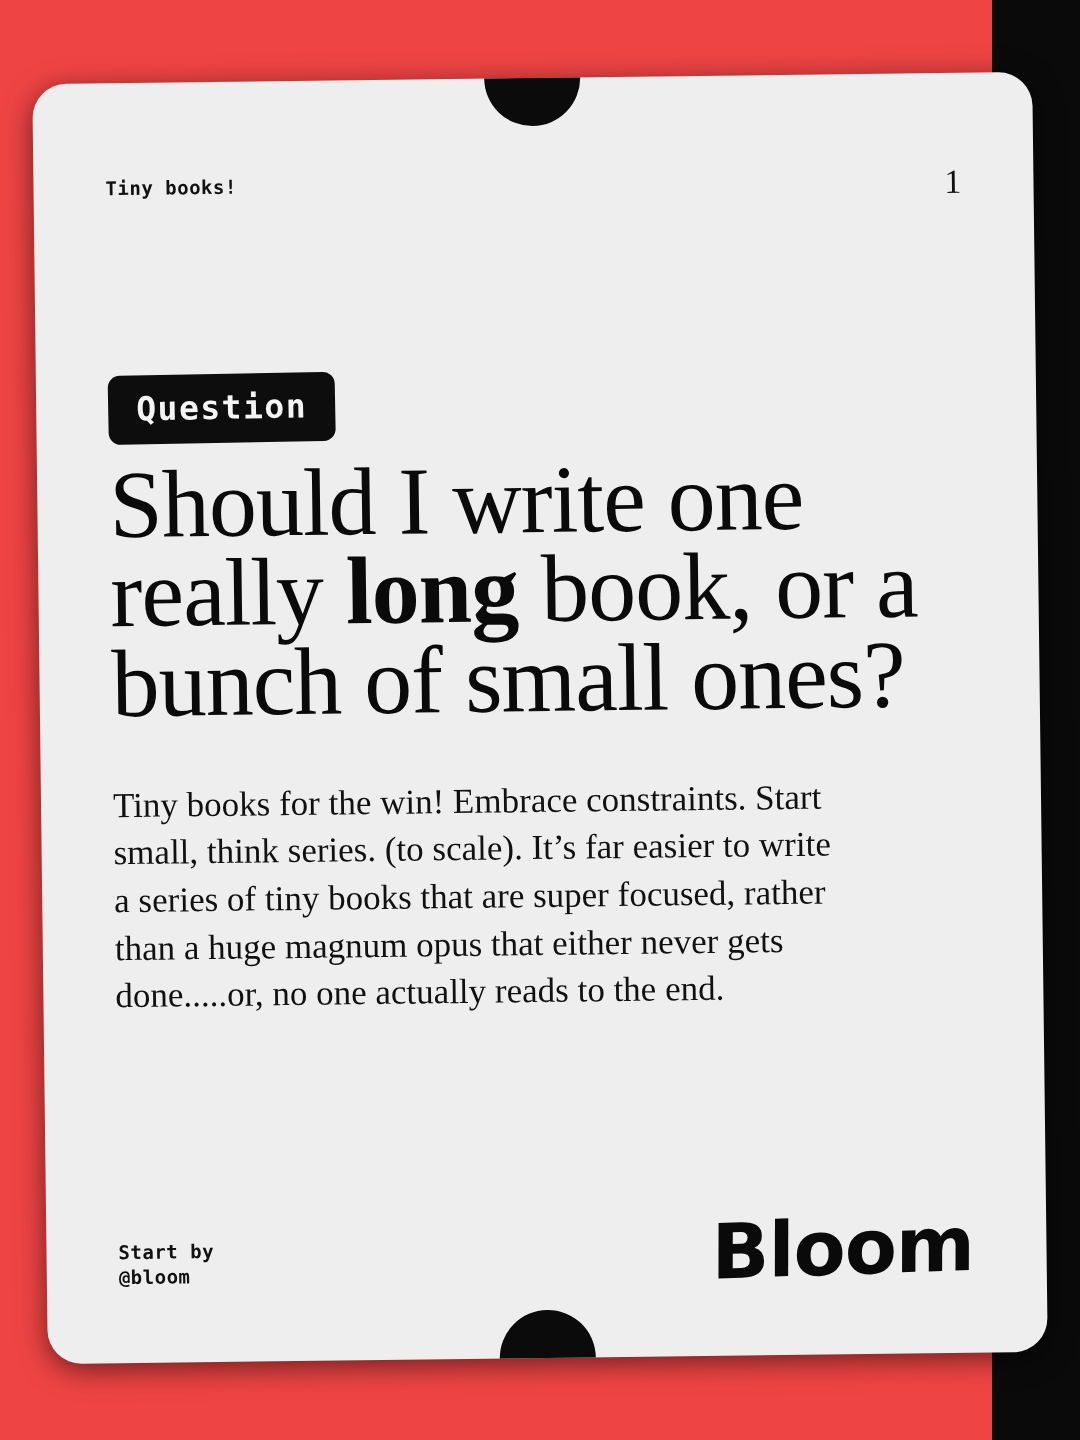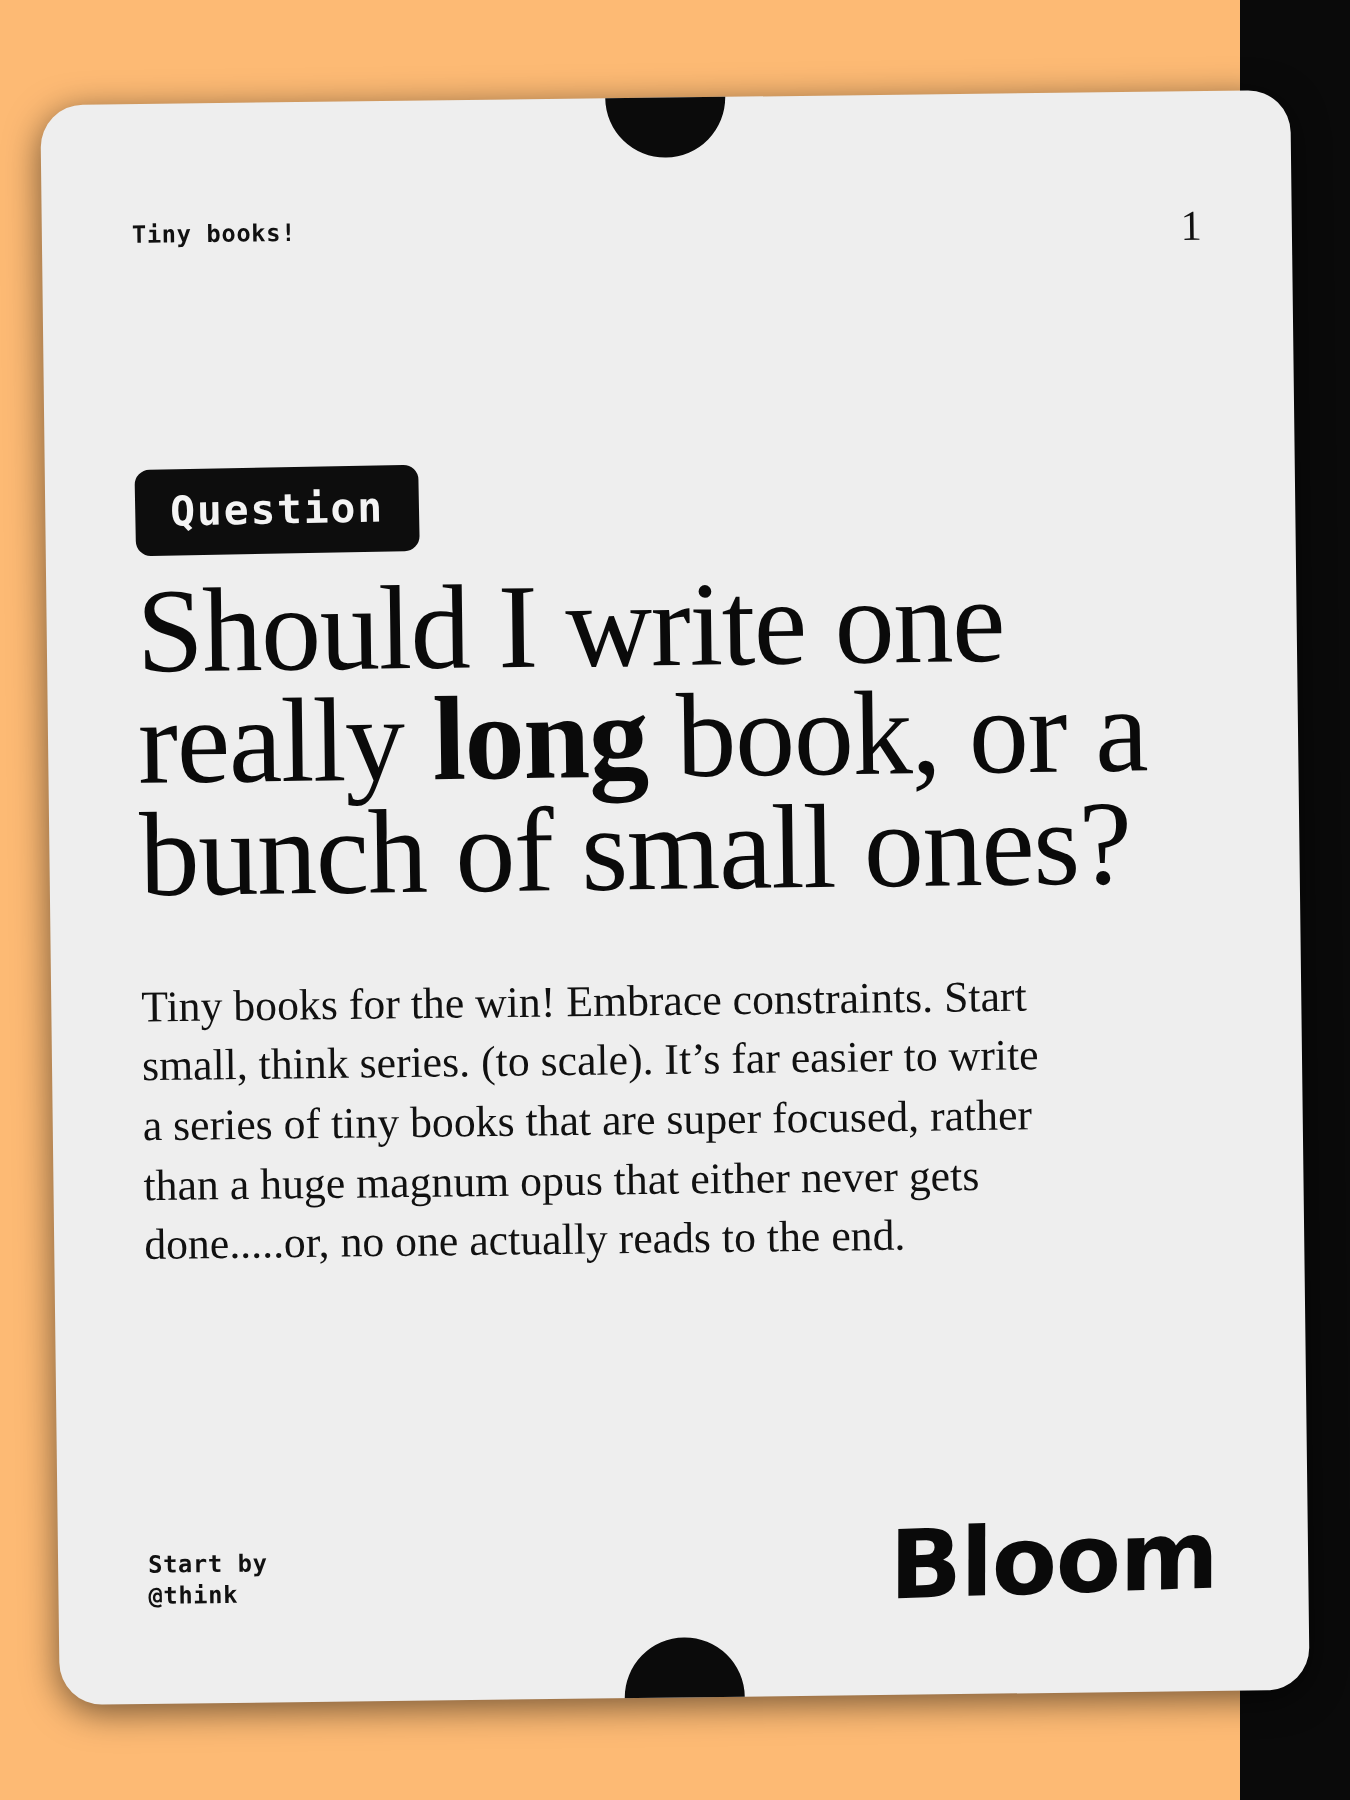--- a/index.html
+++ b/index.html
@@ -11,21 +11,21 @@
     width: 1080px;
     height: 1440px;
     overflow: hidden;
     font-family: "Liberation Sans", sans-serif;
   }
 
   .stage {
     position: relative;
     width: 992px;
     height: 1440px;
-    background: #fdba74;
+    background: #ef4444;
   }
 
   
   .card {
     position: absolute;
     left: 40px;
     top: 78px;
     width: 1000px;
     height: 1280px;
     background: #eeeeee;
@@ -157,20 +157,20 @@
 
       <div class="badge">Question</div>
 
       <h1 class="headline"><span>Should I write one really </span><b>long</b><span> book, or a bunch of small ones?</span></h1>
 
       <p class="body-copy">Tiny books for the win!  Embrace constraints. Start small, think series.  (to scale). It’s far easier to write a series of tiny books that are super focused, rather than a huge magnum opus that either never gets done.....or, no one actually reads to the end.</p>
 
       <div class="footer">
         <div class="byline">
           <div>Start by</div>
-          <div>@think</div>
+          <div>@bloom</div>
         </div>
         <div class="wordmark">Bloom</div>
       </div>
 
     </div>
   </div>
 </div>
 
 </body></html>

